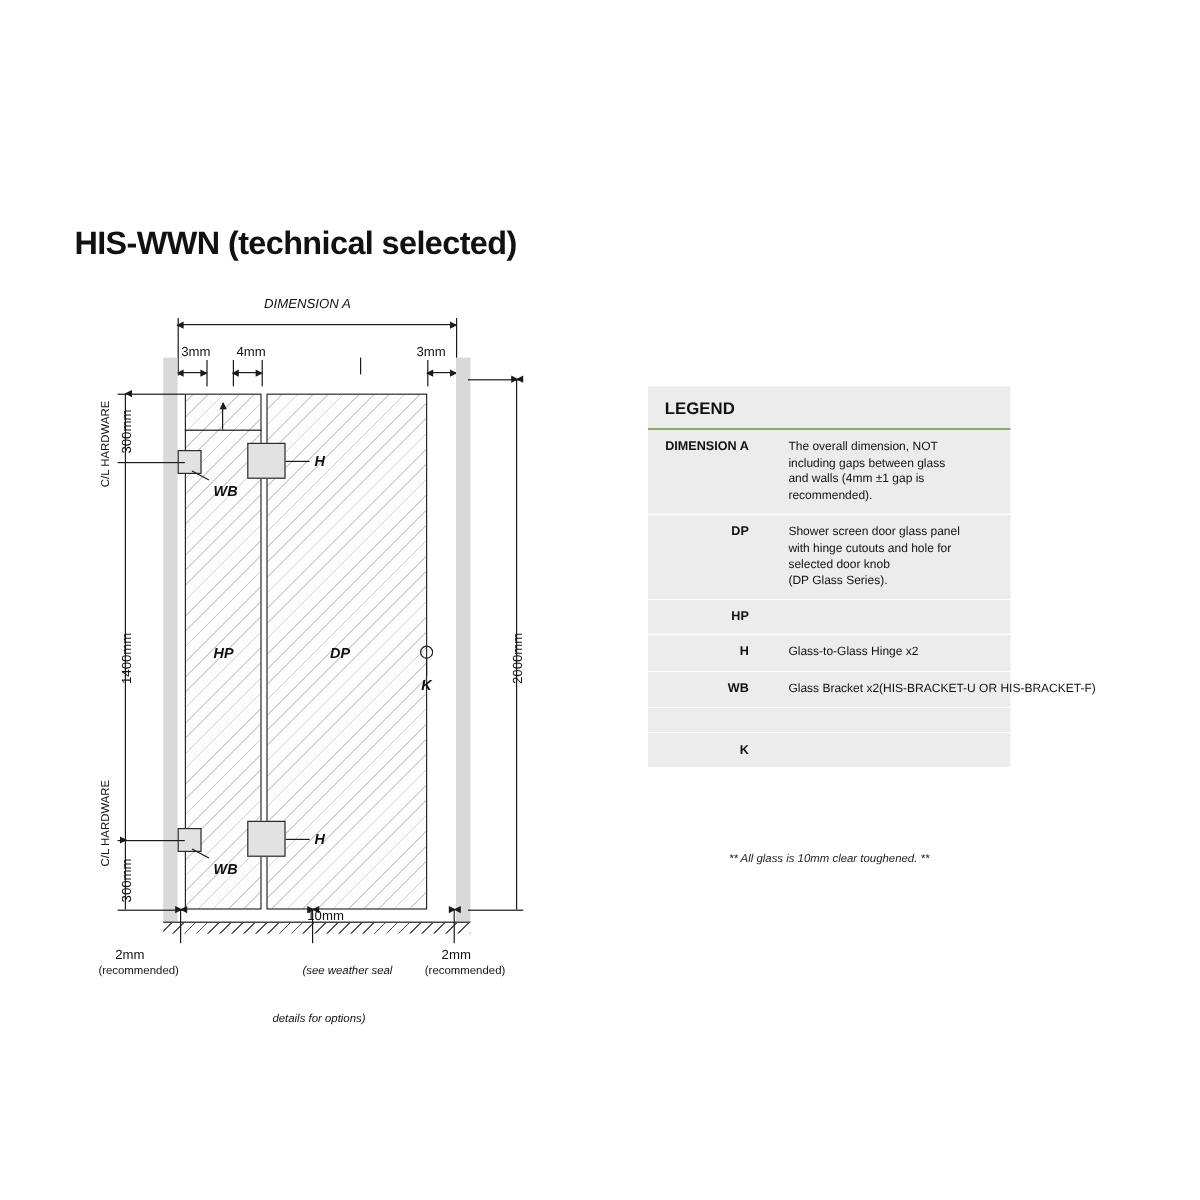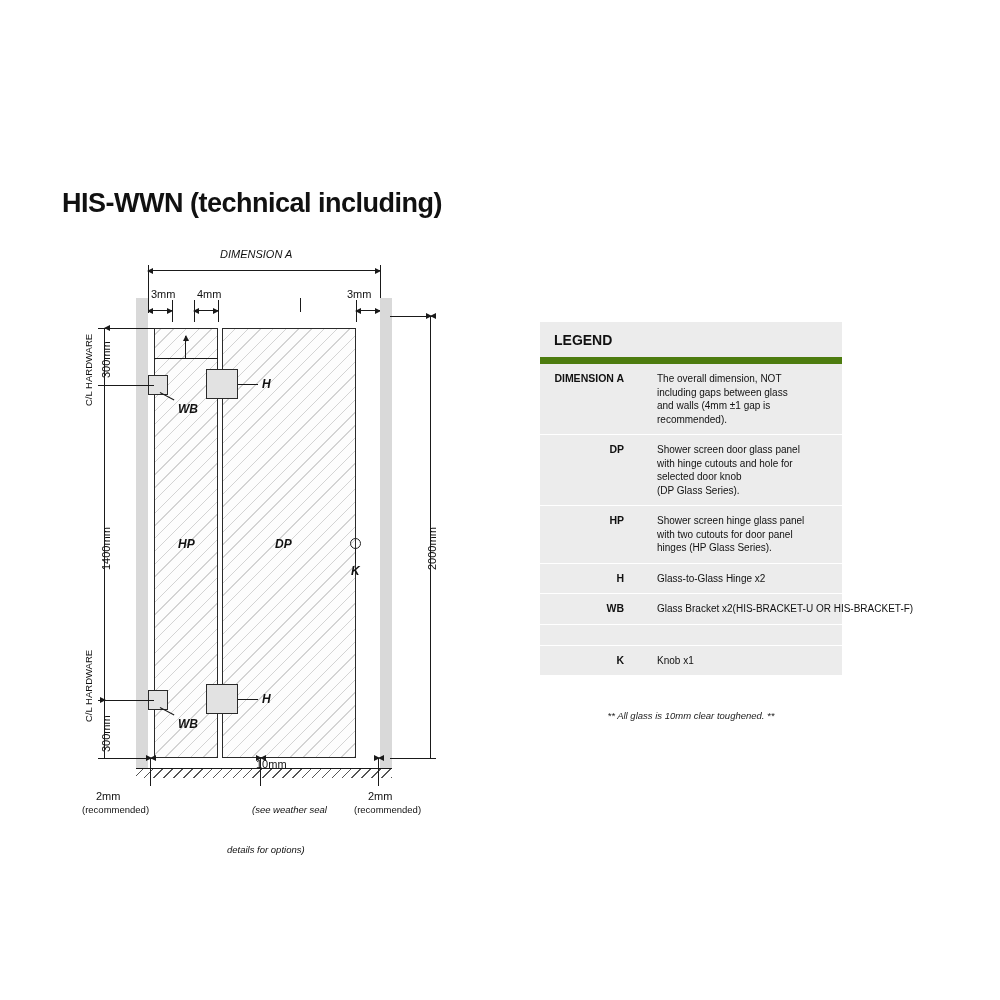--- a/index.html
+++ b/index.html
@@ -137,21 +137,21 @@
     left: 540px;
     top: 322px;
     width: 302px;
     background: #ececec;
     font-size: 10.5px;
   }
   #legend .legend-title {
     padding: 10px 14px 9px 14px;
     font-size: 14px;
     font-weight: bold;
-    border-bottom: 7px solid #4d7c0f;
+    border-bottom: 1px solid #4d7c0f;
   }
   .leg-row {
     display: flex;
     border-bottom: 1px solid #ffffff;
     min-height: 22px;
   }
   .leg-row:last-child { border-bottom: none; }
   .leg-key {
     width: 92px;
     flex: 0 0 92px;
@@ -179,21 +179,21 @@
     width: 302px;
     text-align: center;
     font-size: 9.5px;
     font-style: italic;
     color: #222;
   }
 </style>
 </head>
 <body>
 
-<div id="page-title">HIS-WWN (technical including)</div>
+<div id="page-title">HIS-WWN (technical selected)</div>
 
 <div id="drawing">
 
   <div class="lbl ital" style="left:160px; top:8px;">DIMENSION A</div>
   <div class="line-h ar-l ar-r" style="left:88px; top:30px; width:232px;"></div>
   <div class="line-v" style="left:88px; top:25px; height:48px;"></div>
   <div class="line-v" style="left:320px; top:25px; height:48px;"></div>
 
   <div class="lbl" style="left:91px; top:48px;">3mm</div>
   <div class="lbl" style="left:137px; top:48px;">4mm</div>
@@ -292,36 +292,32 @@
   <div class="leg-row">
     <div class="leg-key">DP</div>
     <div class="leg-val">Shower screen door glass panel
 with hinge cutouts and hole for
 selected door knob
 (DP Glass Series).</div>
   </div>
 
   <div class="leg-row">
     <div class="leg-key">HP</div>
-    <div class="leg-val">Shower screen hinge glass panel
-with two cutouts for door panel
-hinges (HP Glass Series).</div>
   </div>
 
   <div class="leg-row">
     <div class="leg-key">H</div>
     <div class="leg-val">Glass-to-Glass Hinge x2</div>
   </div>
 
   <div class="leg-row">
     <div class="leg-key">WB</div>
     <div class="leg-val wide">Glass Bracket x2(HIS-BRACKET-U OR HIS-BRACKET-F)</div>
   </div>
 
   <div class="leg-spacer"></div>
 
   <div class="leg-row">
     <div class="leg-key">K</div>
-    <div class="leg-val">Knob x1</div>
   </div>
 </div>
 
 <div id="legend-note">** All glass is 10mm clear toughened. **</div>
 
 </body></html>

